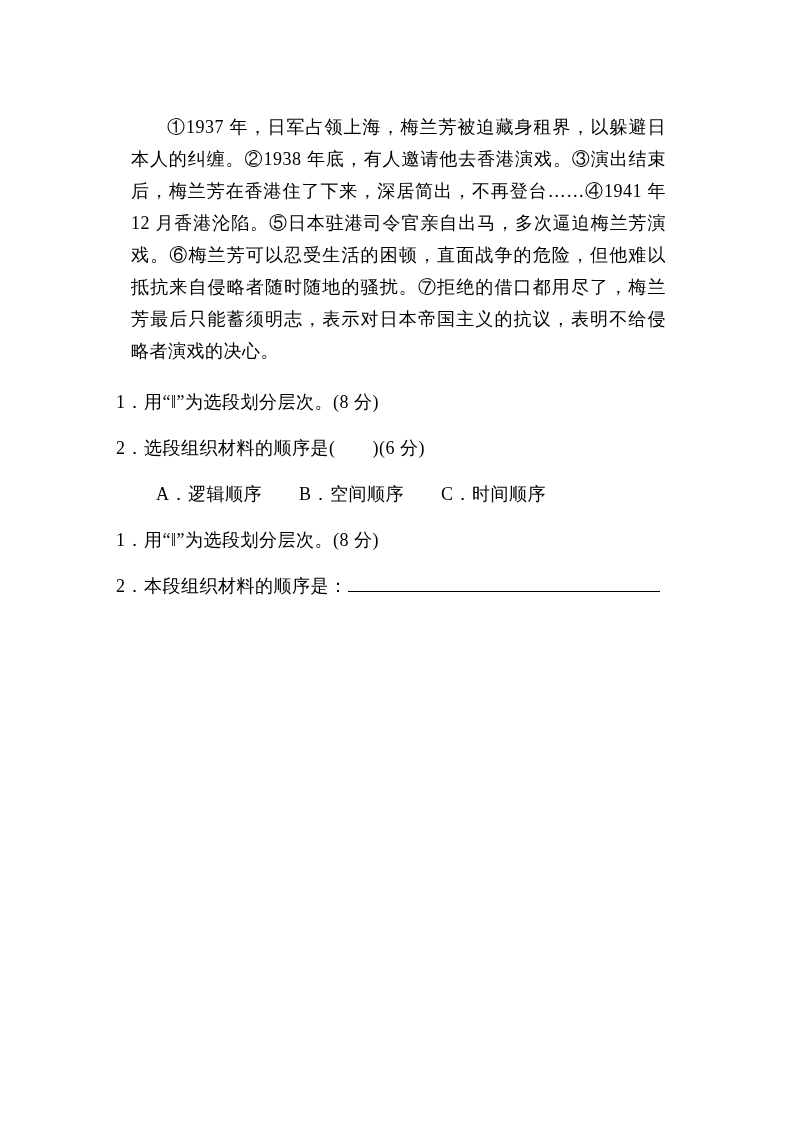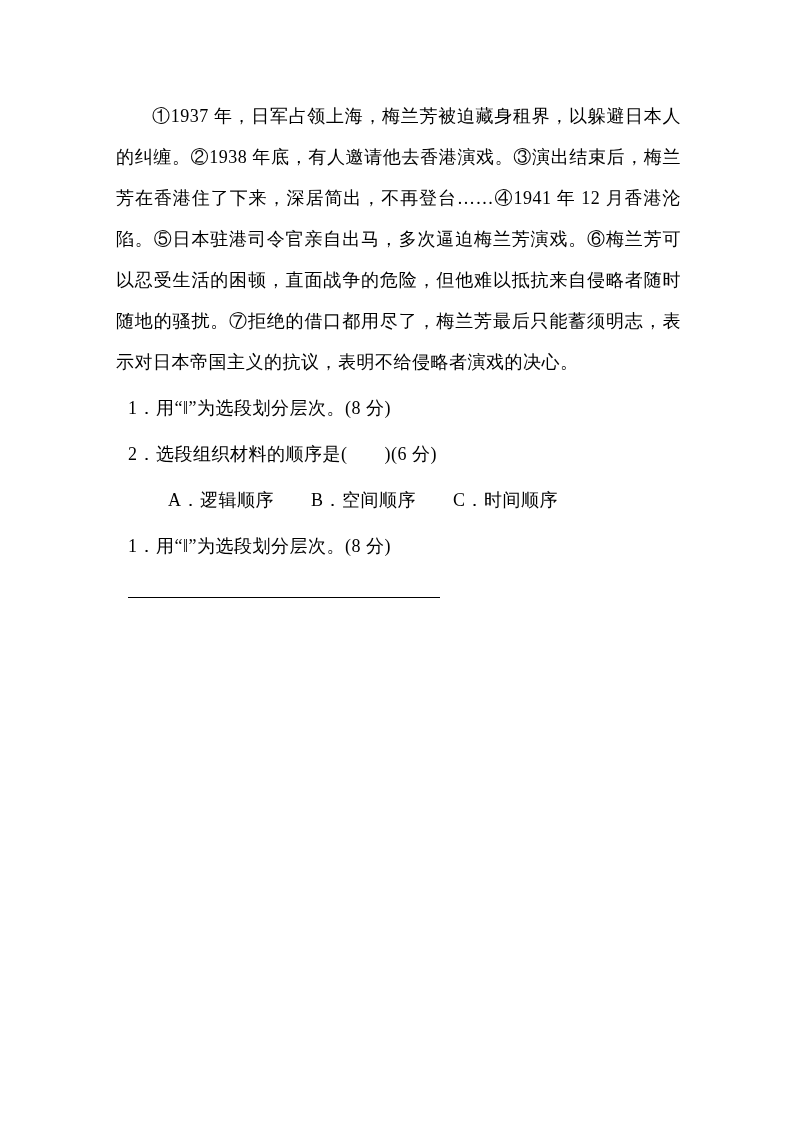--- a/index.html
+++ b/index.html
@@ -12,28 +12,28 @@
     box-sizing: border-box;
     width: 793px;
     min-height: 1122px;
     background: #ffffff;
     padding: 96px 112px 40px 116px;
     font-family: "Liberation Serif", "DejaVu Serif", serif;
     font-size: 18px;
     color: #000000;
   }
   .para {
-    margin: 0;
+    margin: 15px;
     text-indent: 2em;
     text-align: justify;
-    line-height: 41px;
+    line-height: 32px;
     letter-spacing: 0.5px;
   }
   .q {
-    margin: 5px 0 0 12px;
+    margin: 5px 0 0 0;
     line-height: 41px;
     letter-spacing: 0.5px;
   }
   .options {
     padding-left: 40px;
   }
   .section-heading {
     margin: 5px 0 0 0;
     line-height: 41px;
     letter-spacing: 0.5px;
@@ -59,18 +59,18 @@
 
   <p class="q">2．选段组织材料的顺序是(　　)(6 分)</p>
 
   <p class="q options">A．逻辑顺序　　B．空间顺序　　C．时间顺序</p>
 
 
 
   <p class="q">1．用“‖”为选段划分层次。(8 分)</p>
 
   <p class="q">
-    <span class="blank blank-1"></span>
+    <span>2．本段组织材料的顺序是：</span><span class="blank blank-1"></span>
   </p>
 
 
 
 </div>
 
 </body></html>

